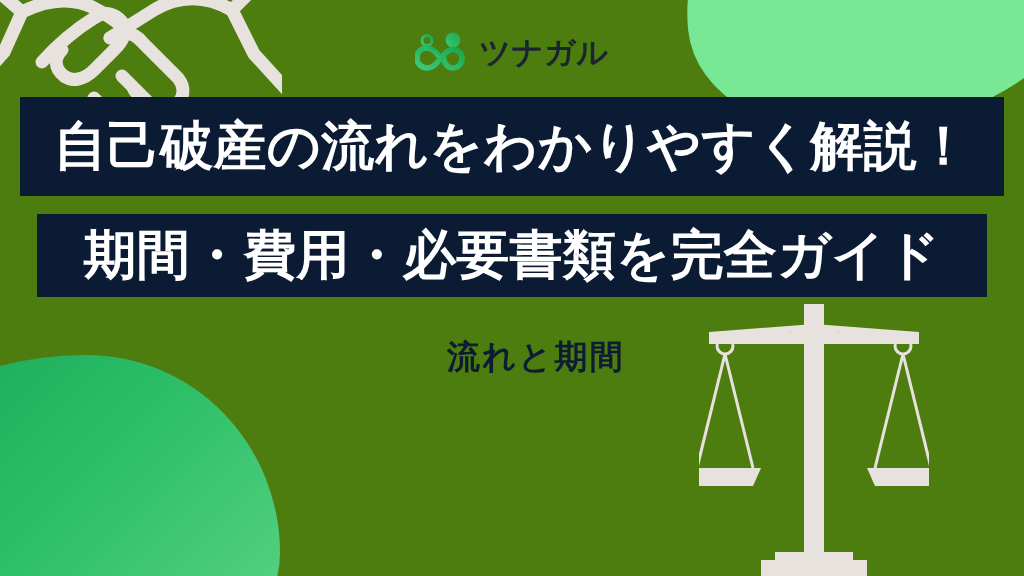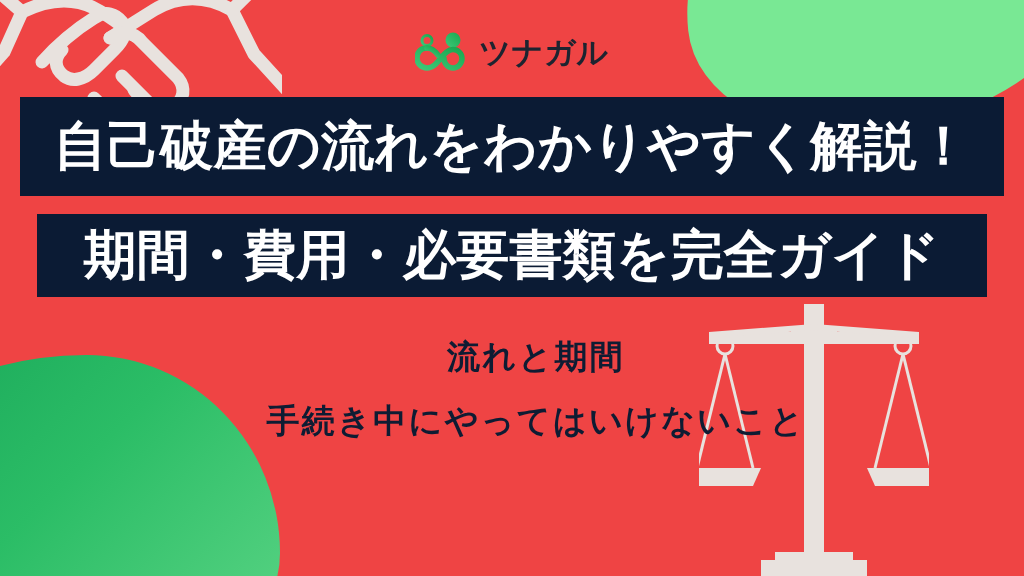--- a/index.html
+++ b/index.html
@@ -5,21 +5,21 @@
   html, body {
     margin: 0;
     padding: 0;
     background: #ffffff;
   }
   #slide {
     position: relative;
     width: 1024px;
     height: 576px;
     overflow: hidden;
-    background: #ef4444;
+    background: #4d7c0f;
     font-family: "Liberation Sans", "DejaVu Sans", sans-serif;
   }
 
   
   .deco {
     position: absolute;
     pointer-events: none;
   }
 
   
@@ -188,16 +188,15 @@
   <div id="bar1" class="bar">
     <span class="bar-text">自己破産の流れをわかりやすく解説！</span>
   </div>
 
   <div id="bar2" class="bar">
     <span class="bar-text">期間・費用・必要書類を完全ガイド</span>
   </div>
 
   <div class="bullets">
     <p class="bullet">流れと期間</p>
-    <p class="bullet">手続き中にやってはいけないこと</p>
   </div>
 
 </div>
 
 </body></html>

